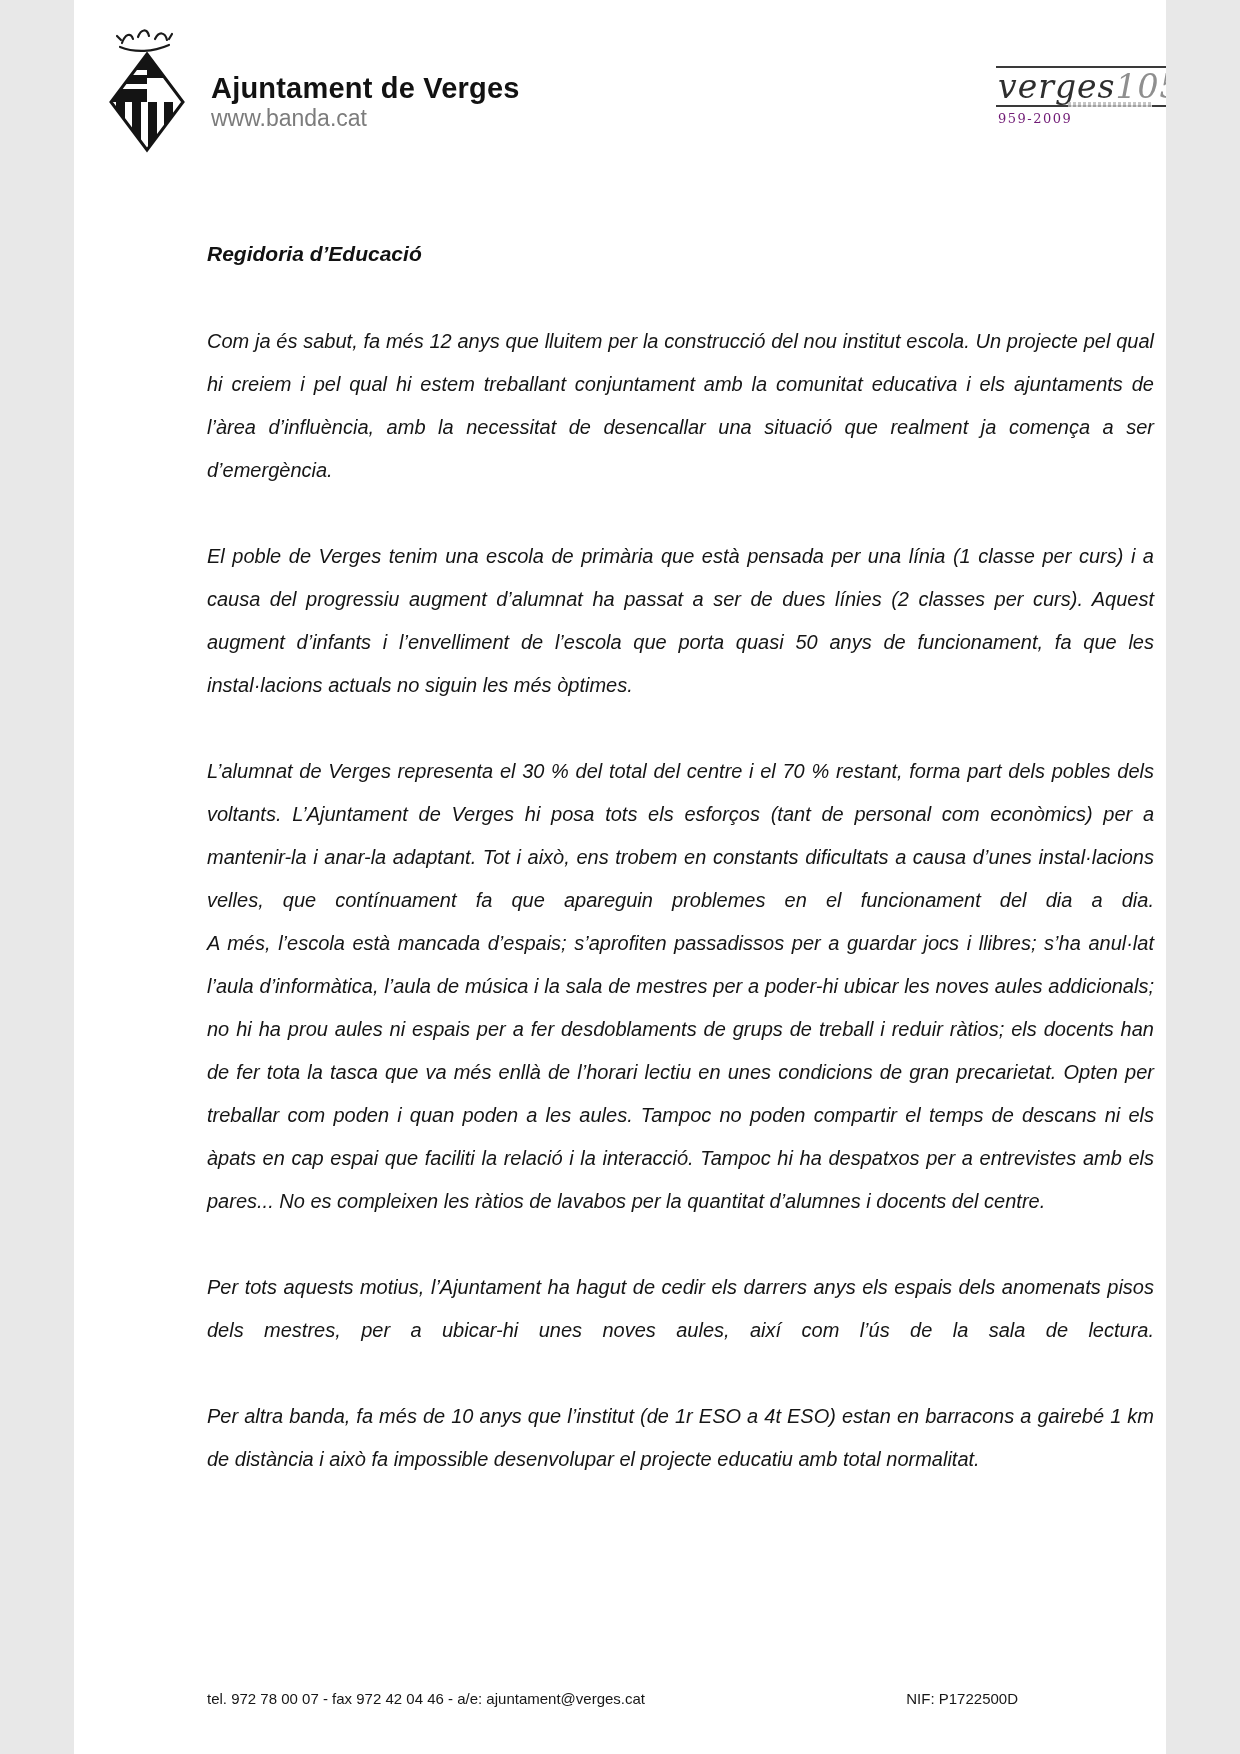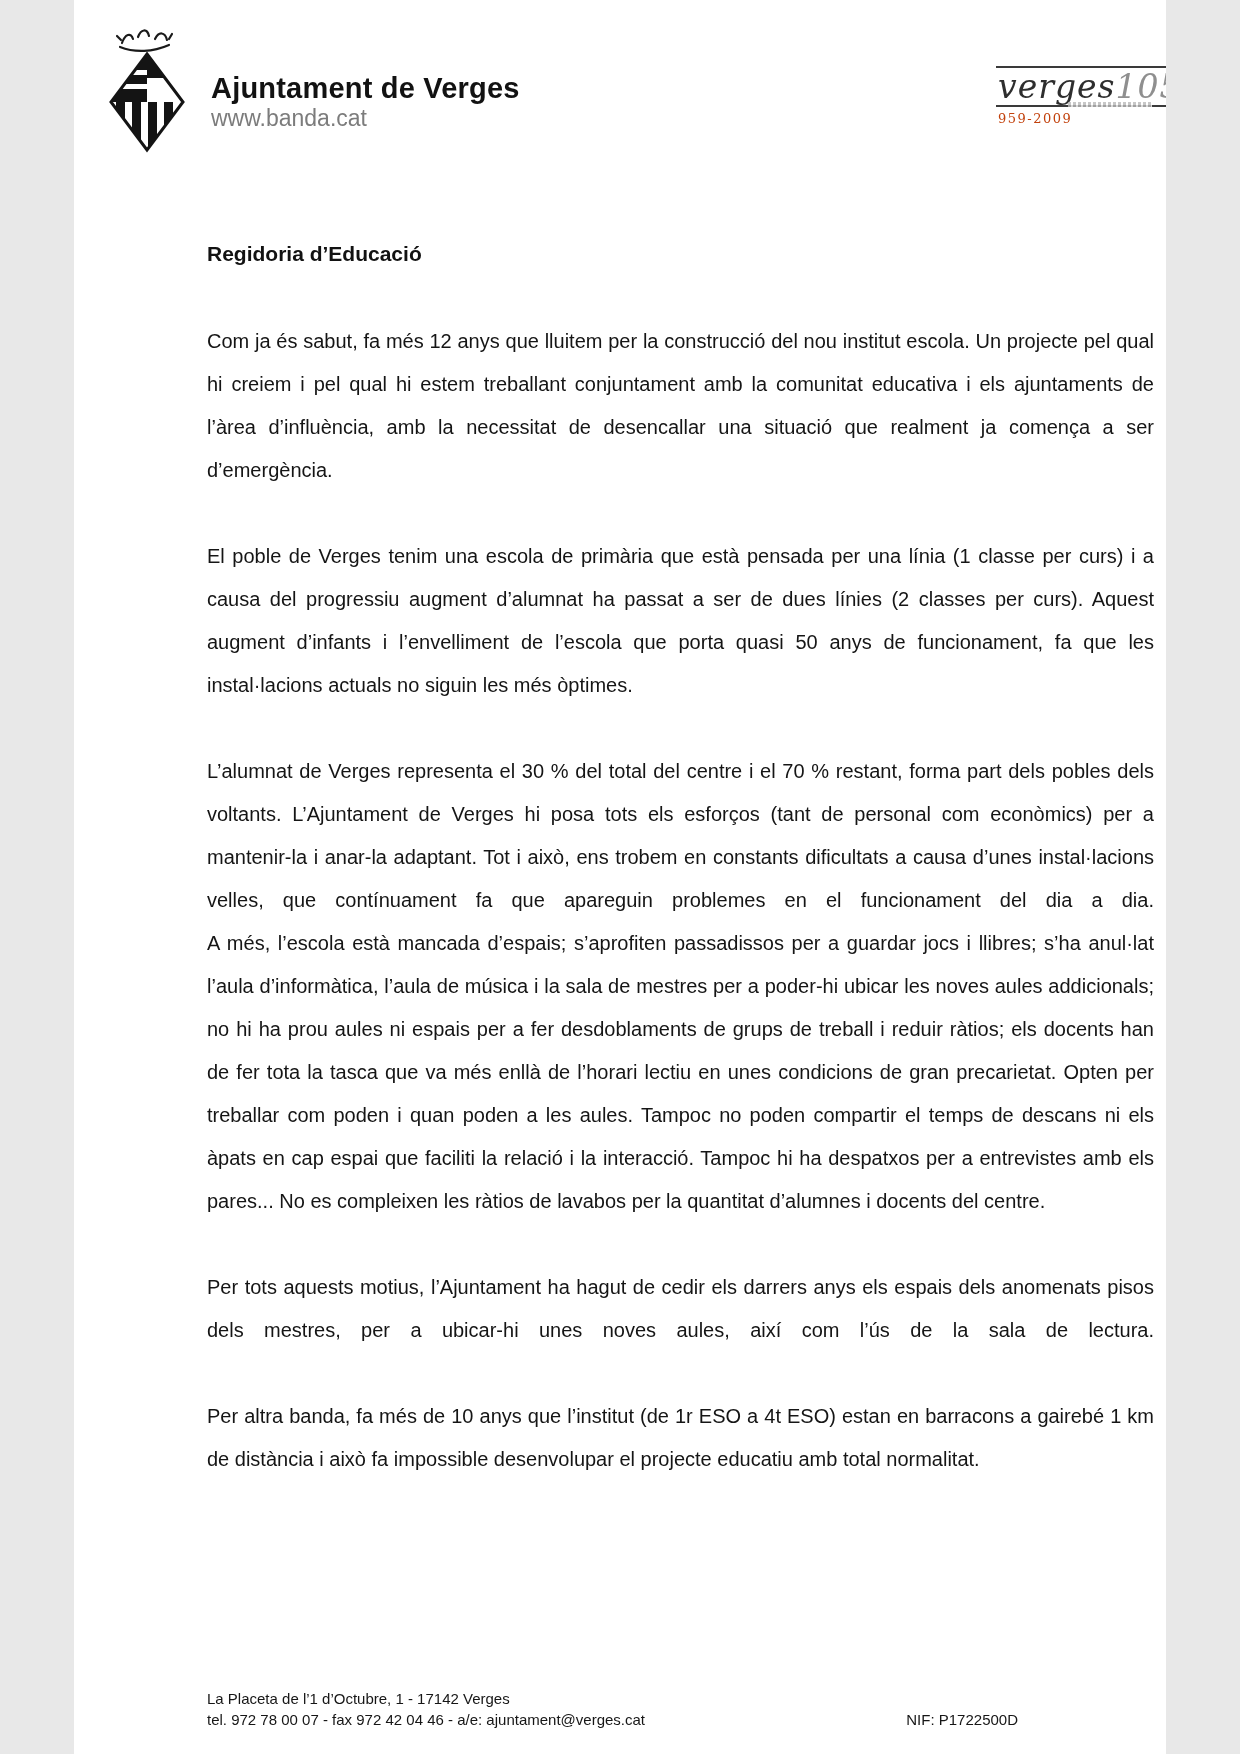--- a/index.html
+++ b/index.html
@@ -74,31 +74,32 @@
     top: 36px;
     width: 84px;
     height: 5px;
     background: repeating-linear-gradient(90deg, #b9b9b9 0 3px, #ffffff 3px 5px);
     opacity: 0.8;
   }
   .anniv .years {
     font-family: "DejaVu Serif", serif;
     font-size: 13px;
     letter-spacing: 1.5px;
-    color: #c2410c;
+    color: #701a75;
     margin-top: 4px;
     padding-left: 2px;
   }
 
   
   .doc-main {
     position: absolute;
     left: 133px;
     top: 232px;
     width: 947px;
+    font-style: italic;
   }
   .doc-title {
     font-size: 21px;
     font-weight: bold;
     line-height: 44px;
     margin: 0 0 44px 0;
     color: #121212;
   }
   .para {
     margin: 0 0 43px 0;
@@ -196,19 +197,18 @@
           <div class="seg jlast">Per tots aquests motius, l’Ajuntament ha hagut de cedir els darrers anys els espais dels anomenats pisos dels mestres, per a ubicar-hi unes noves aules, així com l’ús de la sala de lectura.</div>
         </div>
         <div class="para">
           <div class="seg">Per altra banda, fa més de 10 anys que l’institut (de 1r ESO a 4t ESO) estan en barracons a gairebé 1 km de distància i això fa impossible desenvolupar el projecte educatiu amb total normalitat.</div>
         </div>
       </div>
   </div>
 
   <div class="doc-footer">
     <div>
-      <div>La Placeta de l’1 d’Octubre, 1 - 17142 Verges</div>
       <div>tel. 972 78 00 07 - fax 972 42 04 46 - a/e: ajuntament@verges.cat</div>
     </div>
     <div class="footer-nif">NIF: P1722500D</div>
   </div>
 
 </div>
 
 </body></html>

